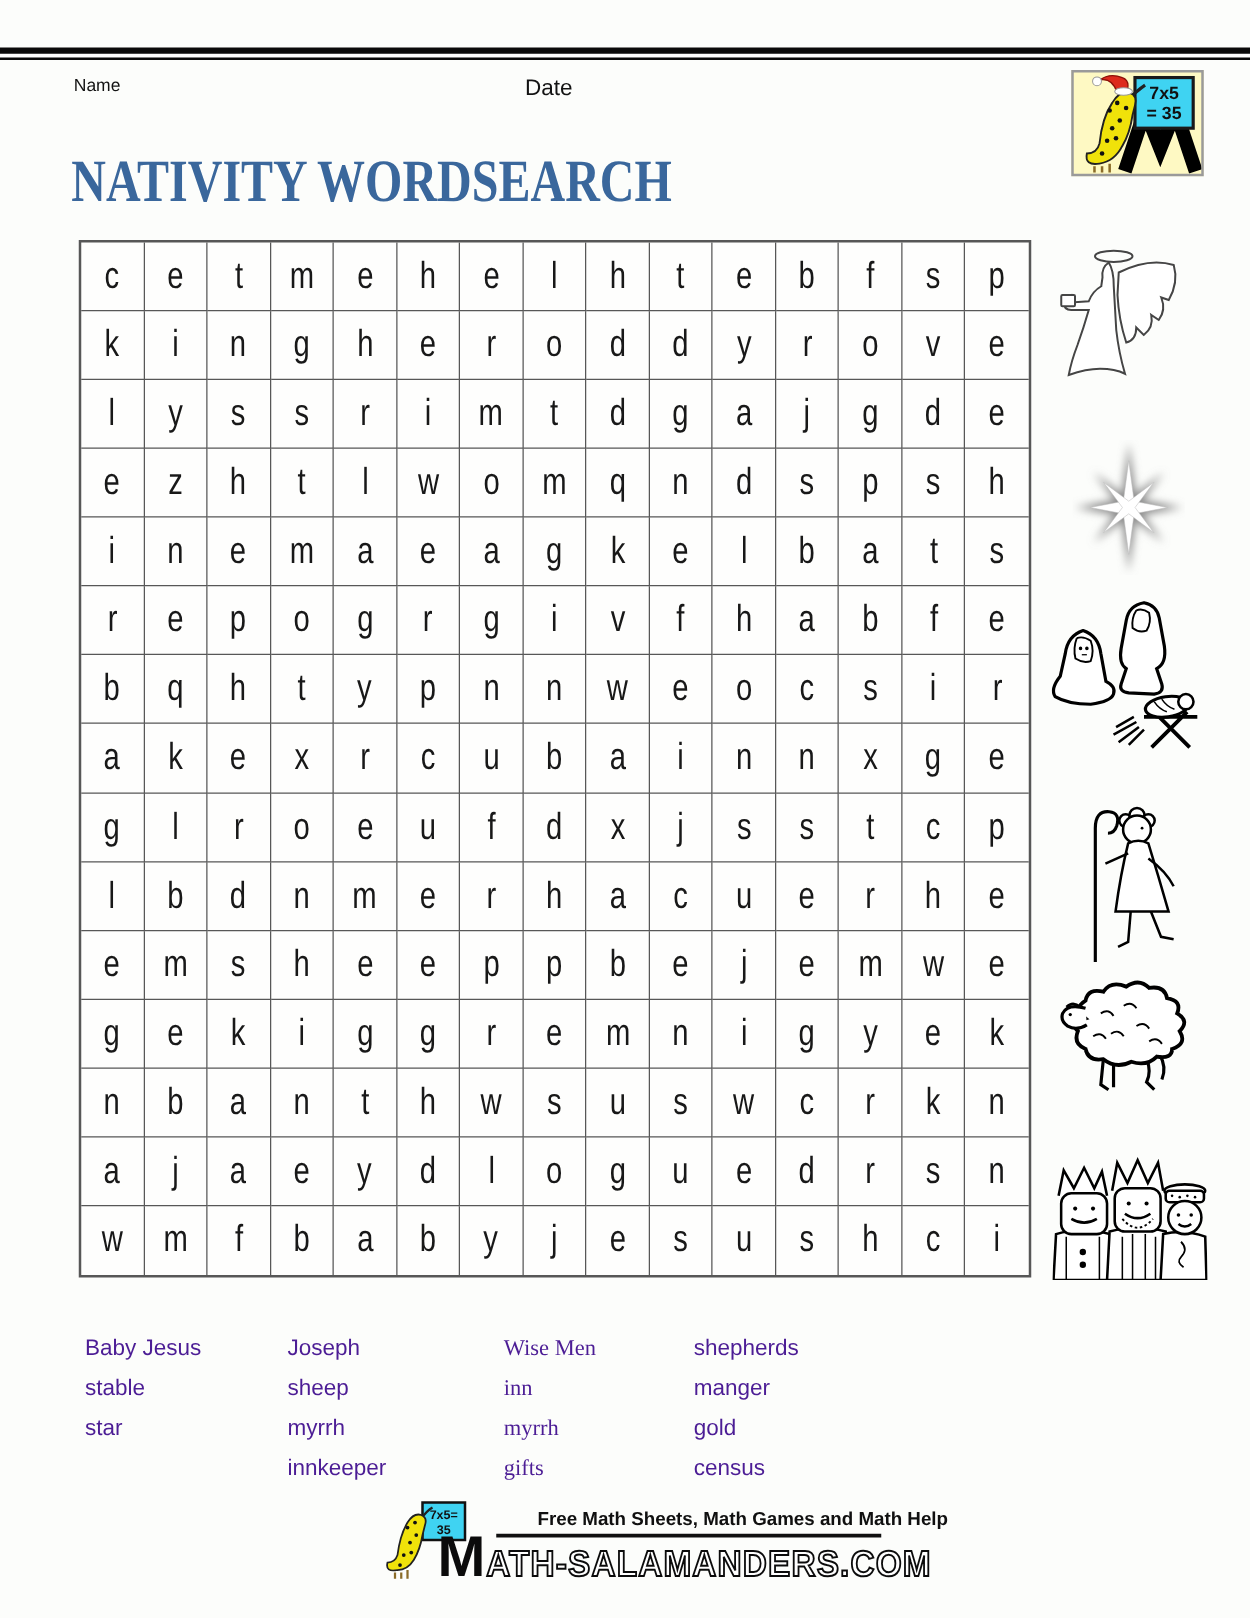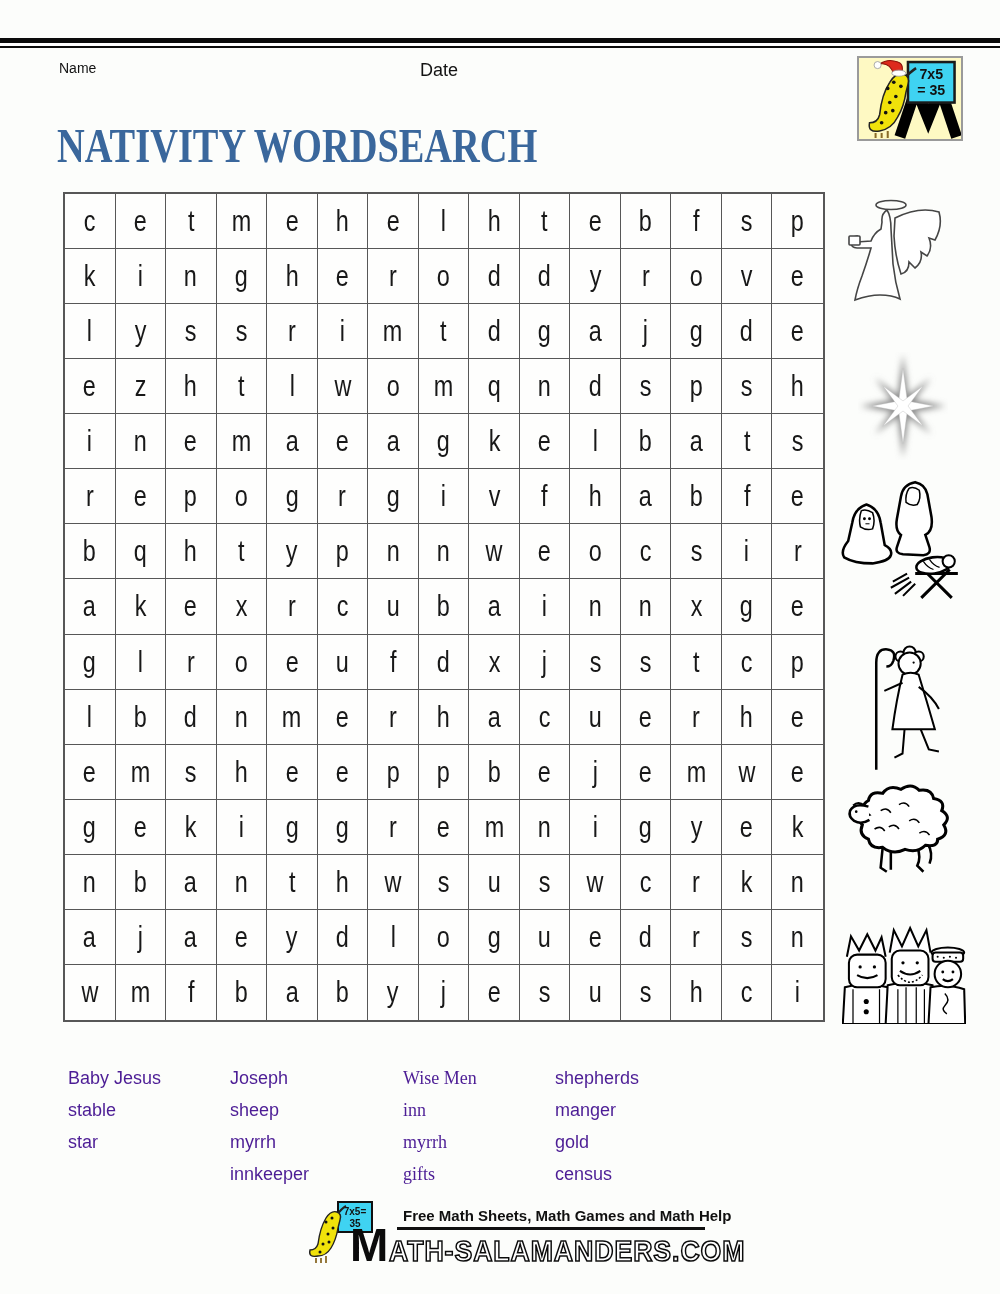--- a/index.html
+++ b/index.html
@@ -48,21 +48,21 @@
   .clip-wisemen{left:842px;top:922px;width:124px;height:102px;}
   .wordlist{position:absolute;left:68px;top:1062px;display:flex;}
   .wordlist-col{flex:0 0 auto;}
   .wordlist-col:nth-child(1){width:162px;}
   .wordlist-col:nth-child(2){width:173px;}
   .wordlist-col:nth-child(3){width:152px;font-family:Liberation Serif, serif;}
   .wordlist-col:nth-child(4){width:150px;}
   .word{font-size:18px;line-height:32px;color:#4c1d95;}
   .footer-salamander{position:absolute;left:304px;top:1200px;width:78px;height:66px;}
   .footer-salamander svg{width:100%;height:100%;display:block;}
-  .footer-tagline{position:absolute;left:403px;top:1207px;font-size:15px;font-weight:700;color:#101010;white-space:nowrap;}
+  .footer-tagline{position:absolute;left:430px;top:1207px;font-size:15px;font-weight:700;color:#101010;white-space:nowrap;}
   .footer-rule{position:absolute;left:397px;top:1227px;width:308px;height:3px;background:#101010;}
   .footer-site{position:absolute;left:350px;top:1222px;display:flex;align-items:baseline;}
   .footer-site .big-m{
     font-size:46px;font-weight:800;line-height:1;color:#0b0b0b;margin-right:1px;
     font-family:"Liberation Sans",sans-serif;
   }
   .footer-site .site-text{
     font-size:29px;font-weight:800;line-height:1;color:#ffffff;
     -webkit-text-stroke:1.6px #0b0b0b;letter-spacing:1px;
     transform:scaleX(.92);transform-origin:left bottom;white-space:nowrap;

